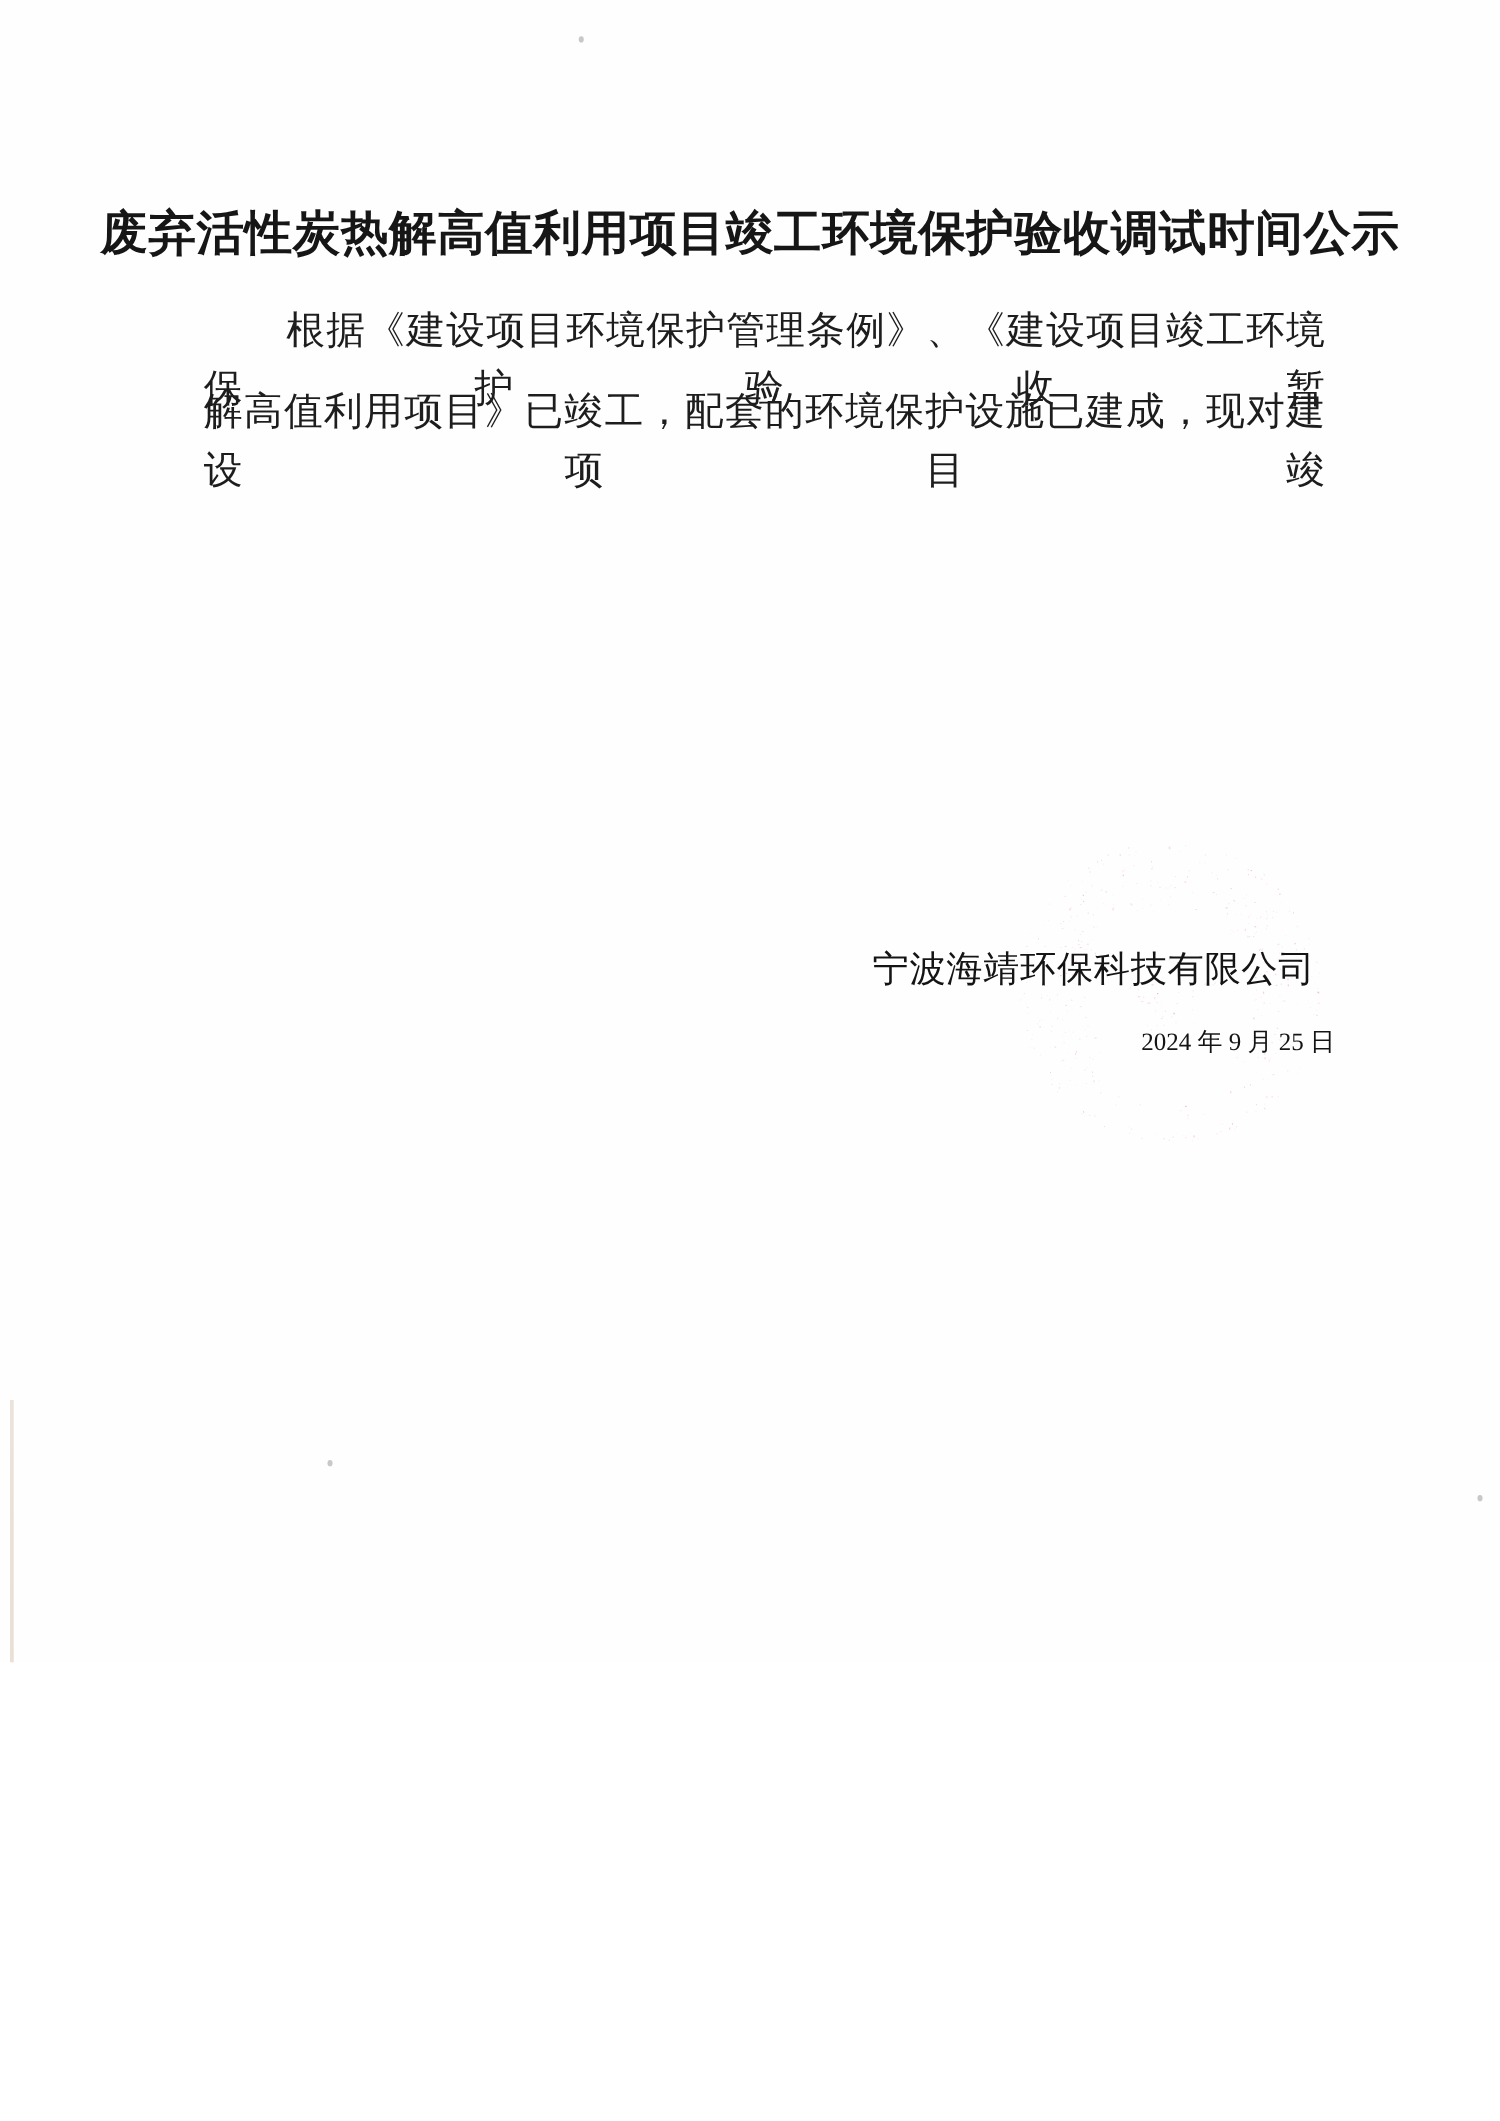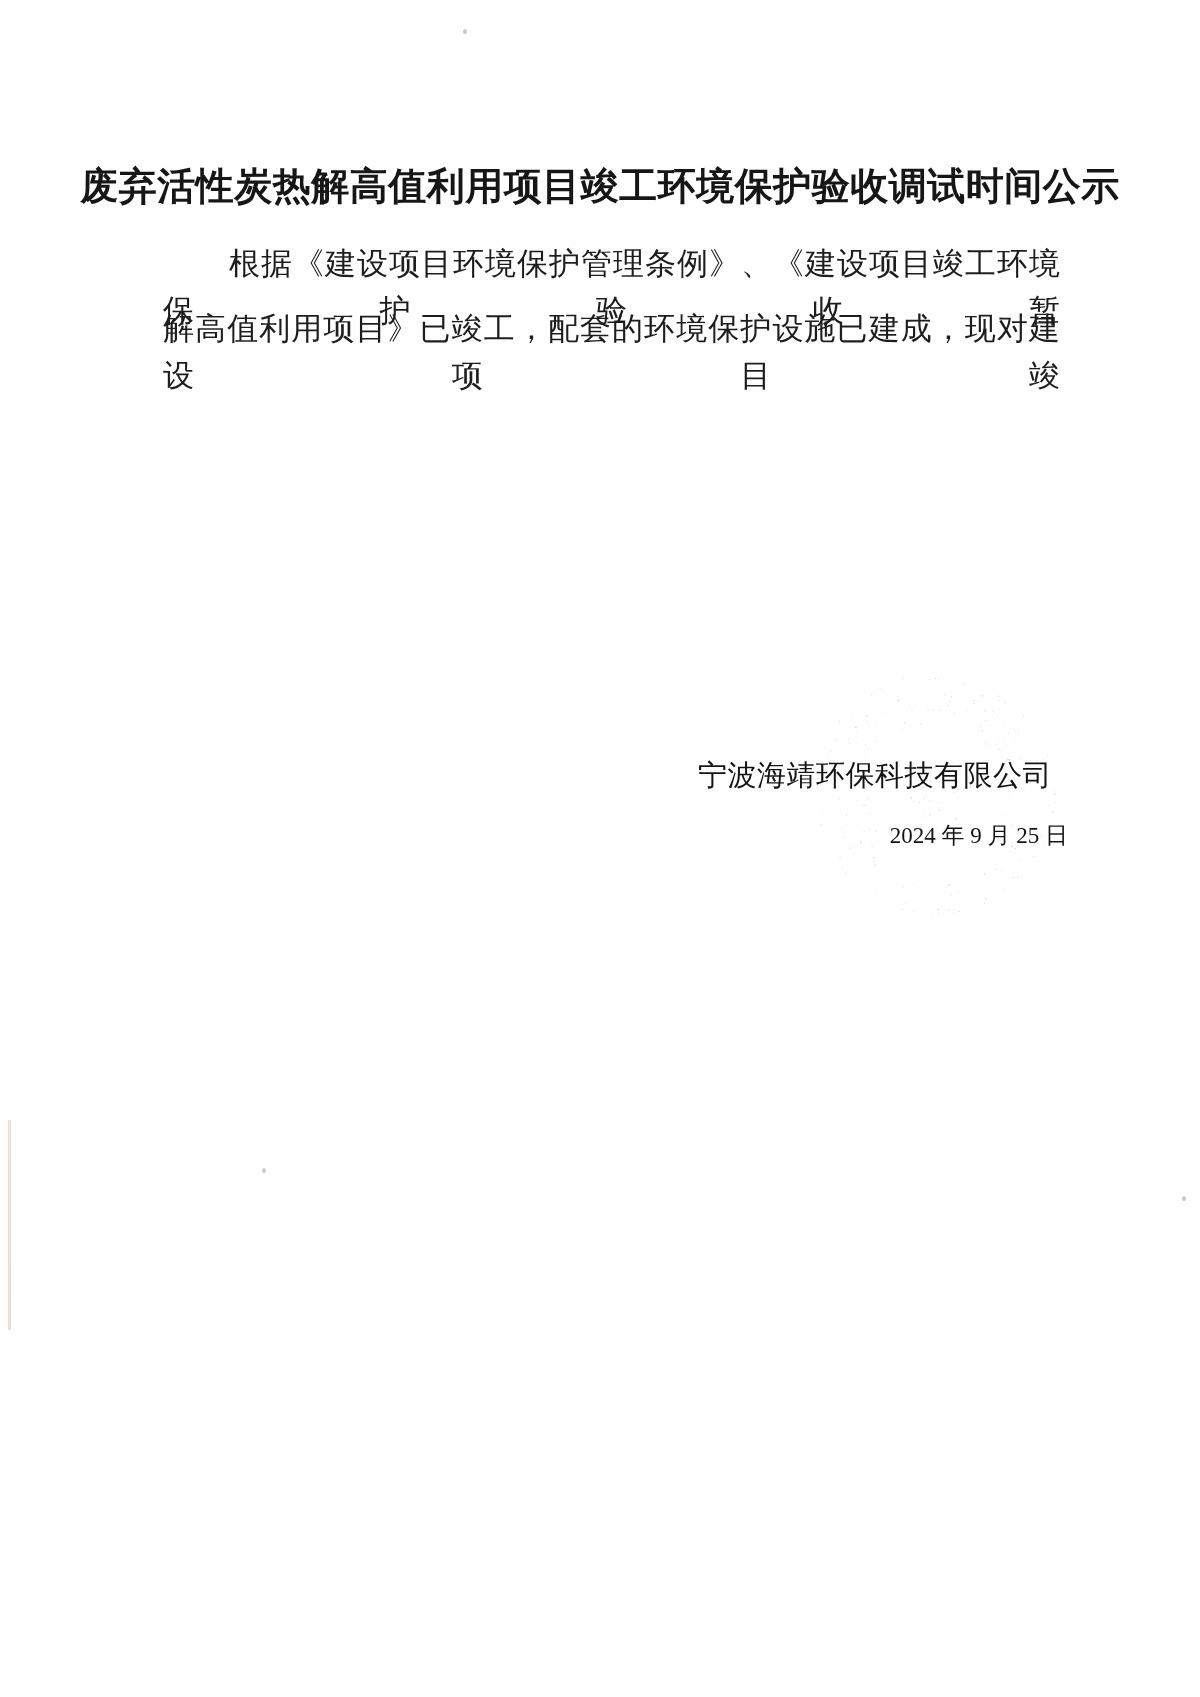--- a/index.html
+++ b/index.html
@@ -53,21 +53,21 @@
     right: 148px;
     font-size: 29px;
     letter-spacing: 0.5px;
     color: #141414;
     z-index: 2;
   }
   .signature-date {
     position: absolute;
     top: 820px;
     right: 132px;
-    font-size: 23px;
+    font-size: 20px;
     color: #141414;
     z-index: 2;
   }
   .stamp {
     position: absolute;
     left: 799px;
     top: 657px;
     width: 274px;
     height: 274px;
     z-index: 3;

